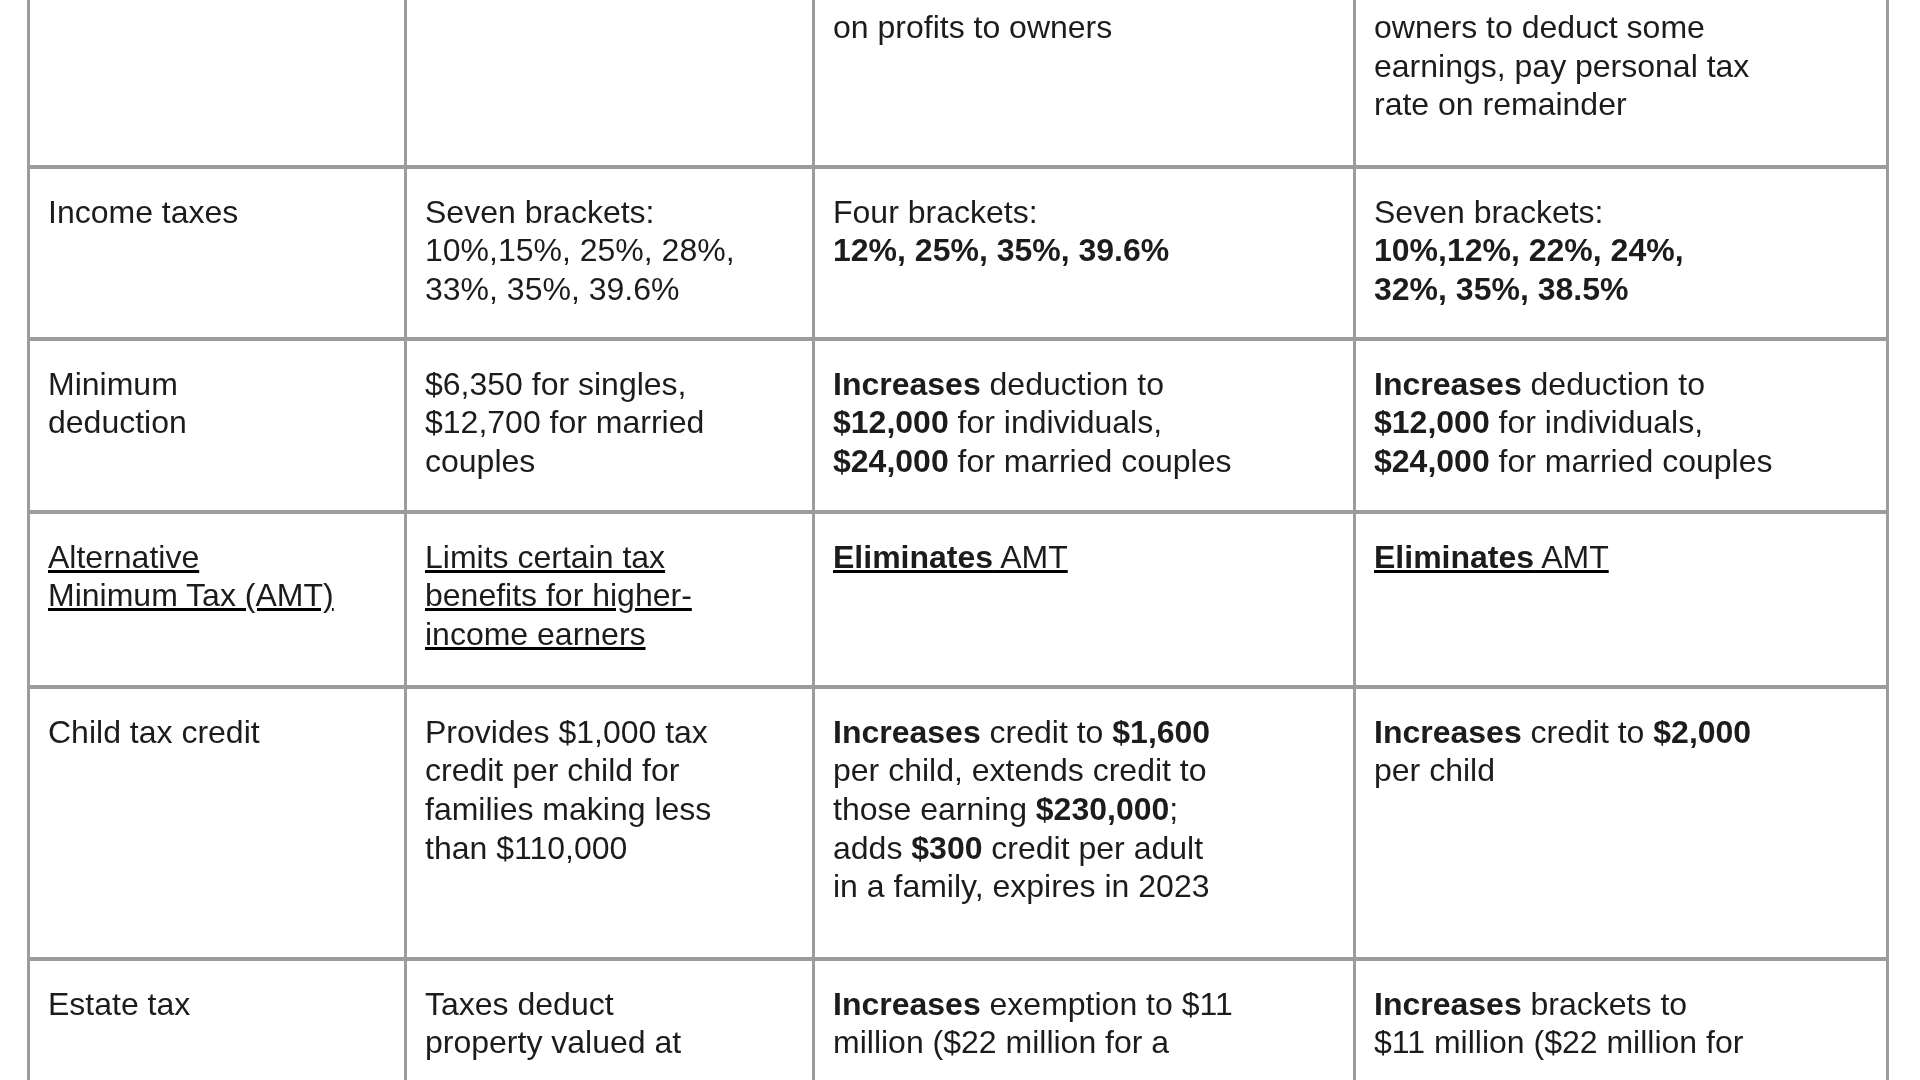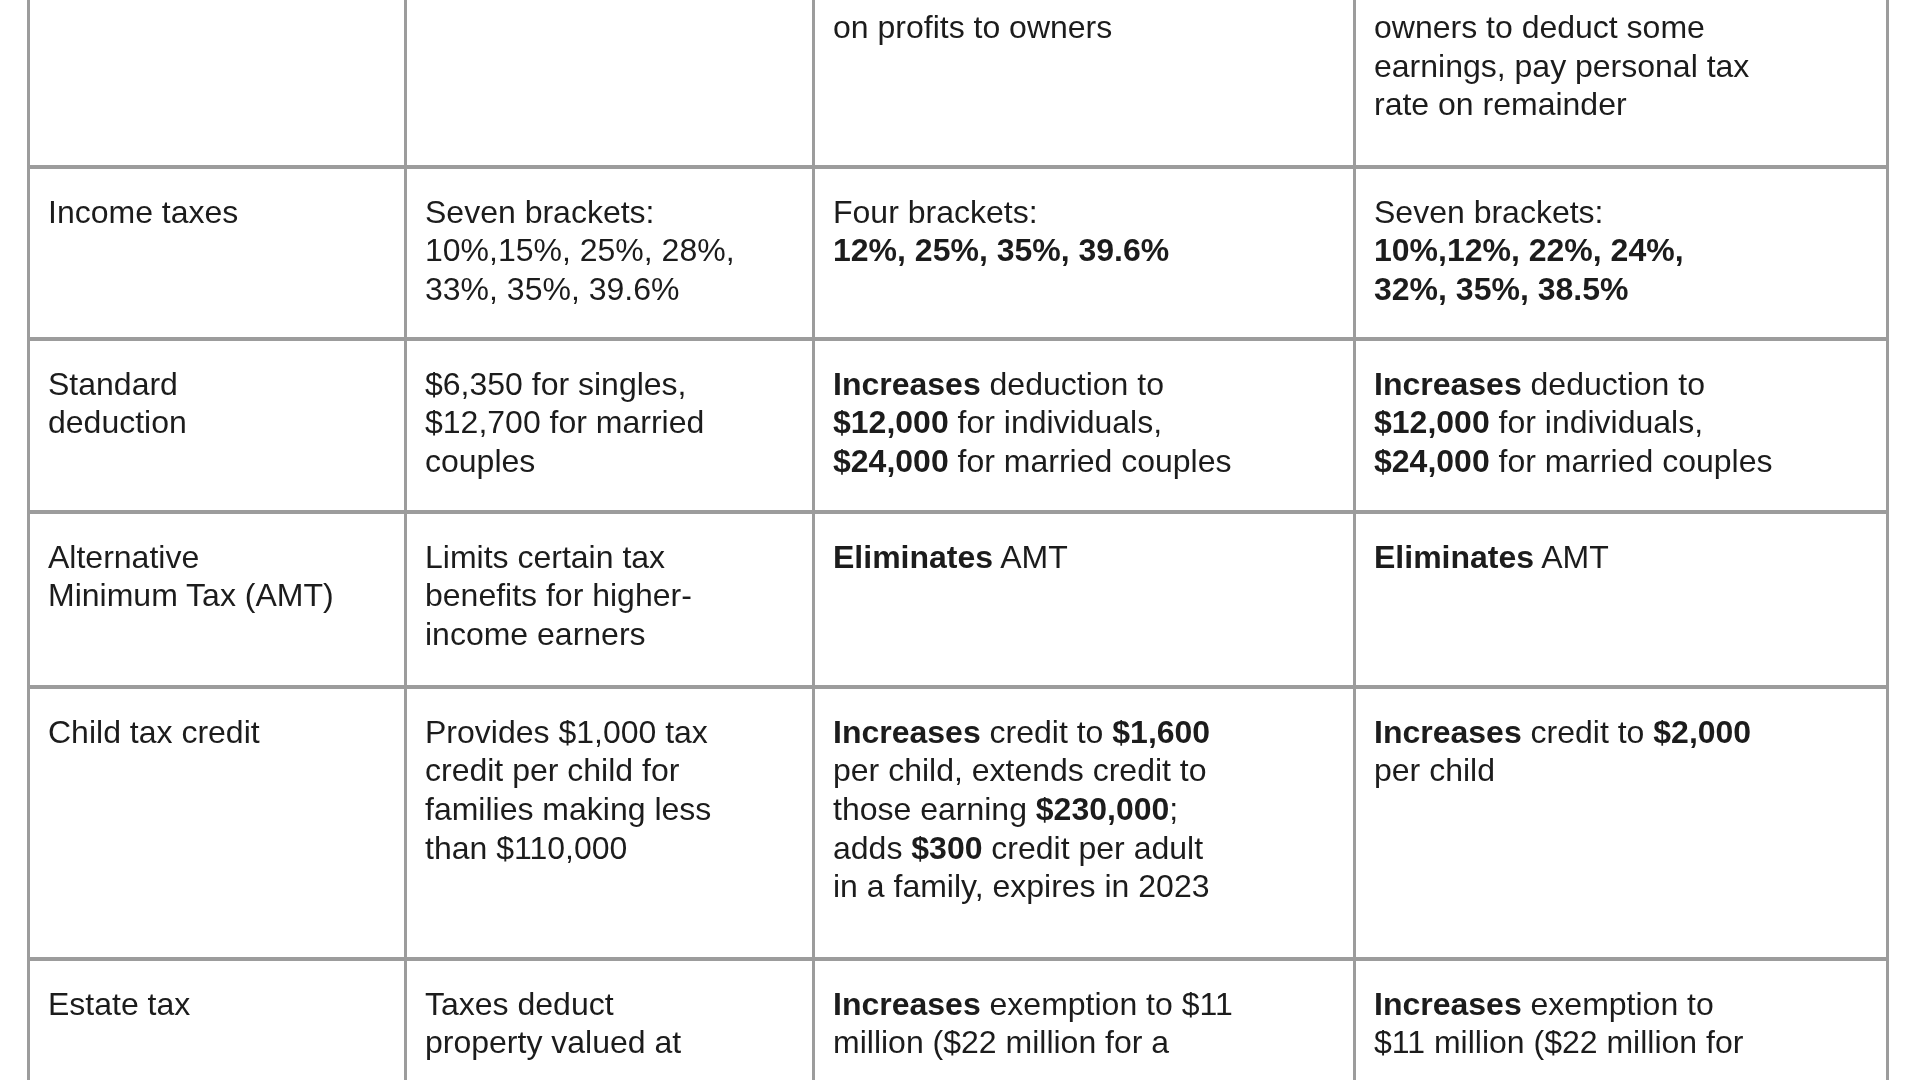--- a/index.html
+++ b/index.html
@@ -29,21 +29,21 @@
     padding: 24px 10px 0 18px;
     font-size: 32px;
     line-height: 38.7px;
     color: #1c1c1c;
     overflow: hidden;
     background: #ffffff;
   }
   table.comparison tr:nth-child(1) { height: 400px; }
   table.comparison tr:nth-child(2) { height: 172px; padding-left: 38px; }
   table.comparison tr:nth-child(3) { height: 173px; }
-  table.comparison tr:nth-child(4) { height: 175px; }
+  table.comparison tr:nth-child(4) { height: 175px; text-decoration: underline; }
   table.comparison tr:nth-child(5) { height: 272px; padding-left: 26px; }
   table.comparison tr:nth-child(6) { height: 300px; }
   
   table.comparison tr:nth-child(1) td { padding-top: 240px; }
   .cell-line { white-space: nowrap; }
   .run-b { font-weight: bold; }
 </style>
 </head>
 <body>
 
@@ -82,21 +82,21 @@
             <div class="cell-line"><span class="run-b">12%, 25%, 35%, 39.6%</span></div>
           </td>
           <td>
             <div class="cell-line"><span class="run">Seven brackets:</span></div>
             <div class="cell-line"><span class="run-b">10%,12%, 22%, 24%,</span></div>
             <div class="cell-line"><span class="run-b">32%, 35%, 38.5%</span></div>
           </td>
         </tr>
         <tr>
           <td>
-            <div class="cell-line"><span class="run">Standard</span></div>
+            <div class="cell-line"><span class="run">Minimum</span></div>
             <div class="cell-line"><span class="run">deduction</span></div>
           </td>
           <td>
             <div class="cell-line"><span class="run">$6,350 for singles,</span></div>
             <div class="cell-line"><span class="run">$12,700 for married</span></div>
             <div class="cell-line"><span class="run">couples</span></div>
           </td>
           <td>
             <div class="cell-line"><span class="run-b">Increases</span><span class="run"> deduction to</span></div>
             <div class="cell-line"><span class="run-b">$12,000</span><span class="run"> for individuals,</span></div>
@@ -153,19 +153,19 @@
           </td>
           <td>
             <div class="cell-line"><span class="run">Taxes deduct</span></div>
             <div class="cell-line"><span class="run">property valued at</span></div>
           </td>
           <td>
             <div class="cell-line"><span class="run-b">Increases</span><span class="run"> exemption to $11</span></div>
             <div class="cell-line"><span class="run">million ($22 million for a</span></div>
           </td>
           <td>
-            <div class="cell-line"><span class="run-b">Increases</span><span class="run"> exemption to</span></div>
+            <div class="cell-line"><span class="run-b">Increases</span><span class="run"> brackets to</span></div>
             <div class="cell-line"><span class="run">$11 million ($22 million for</span></div>
           </td>
         </tr>
       </tbody>
   </table>
 </div>
 
 </body></html>

